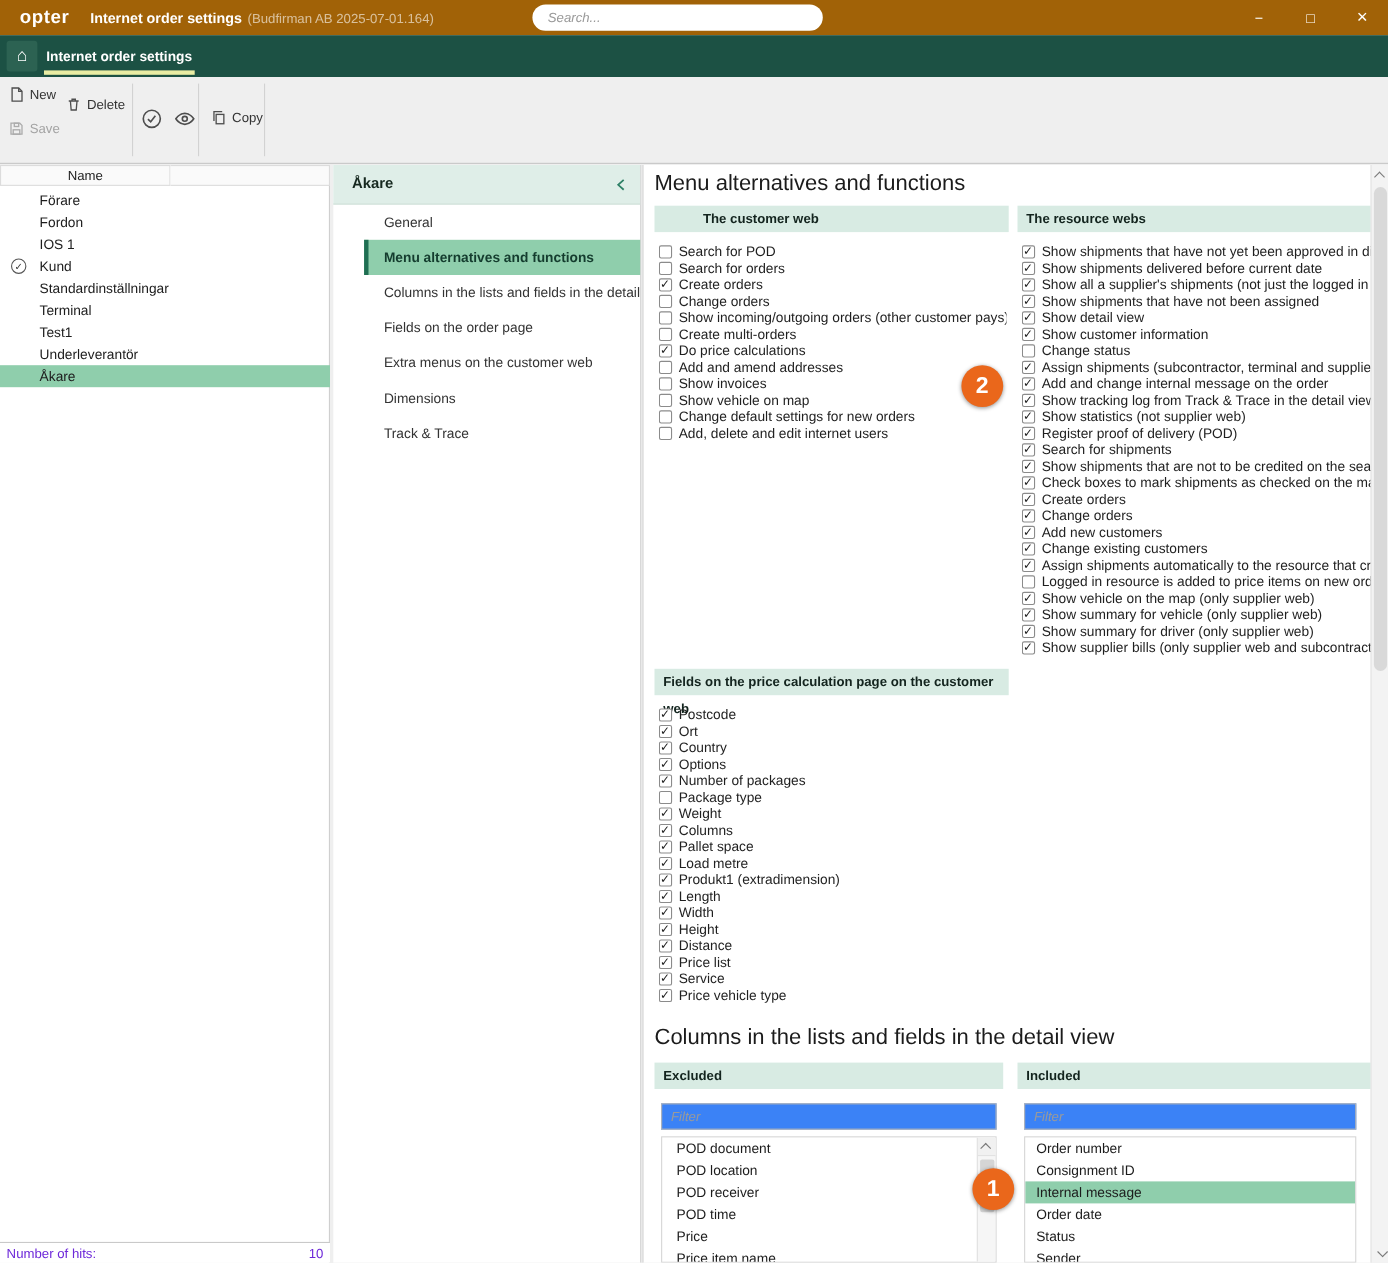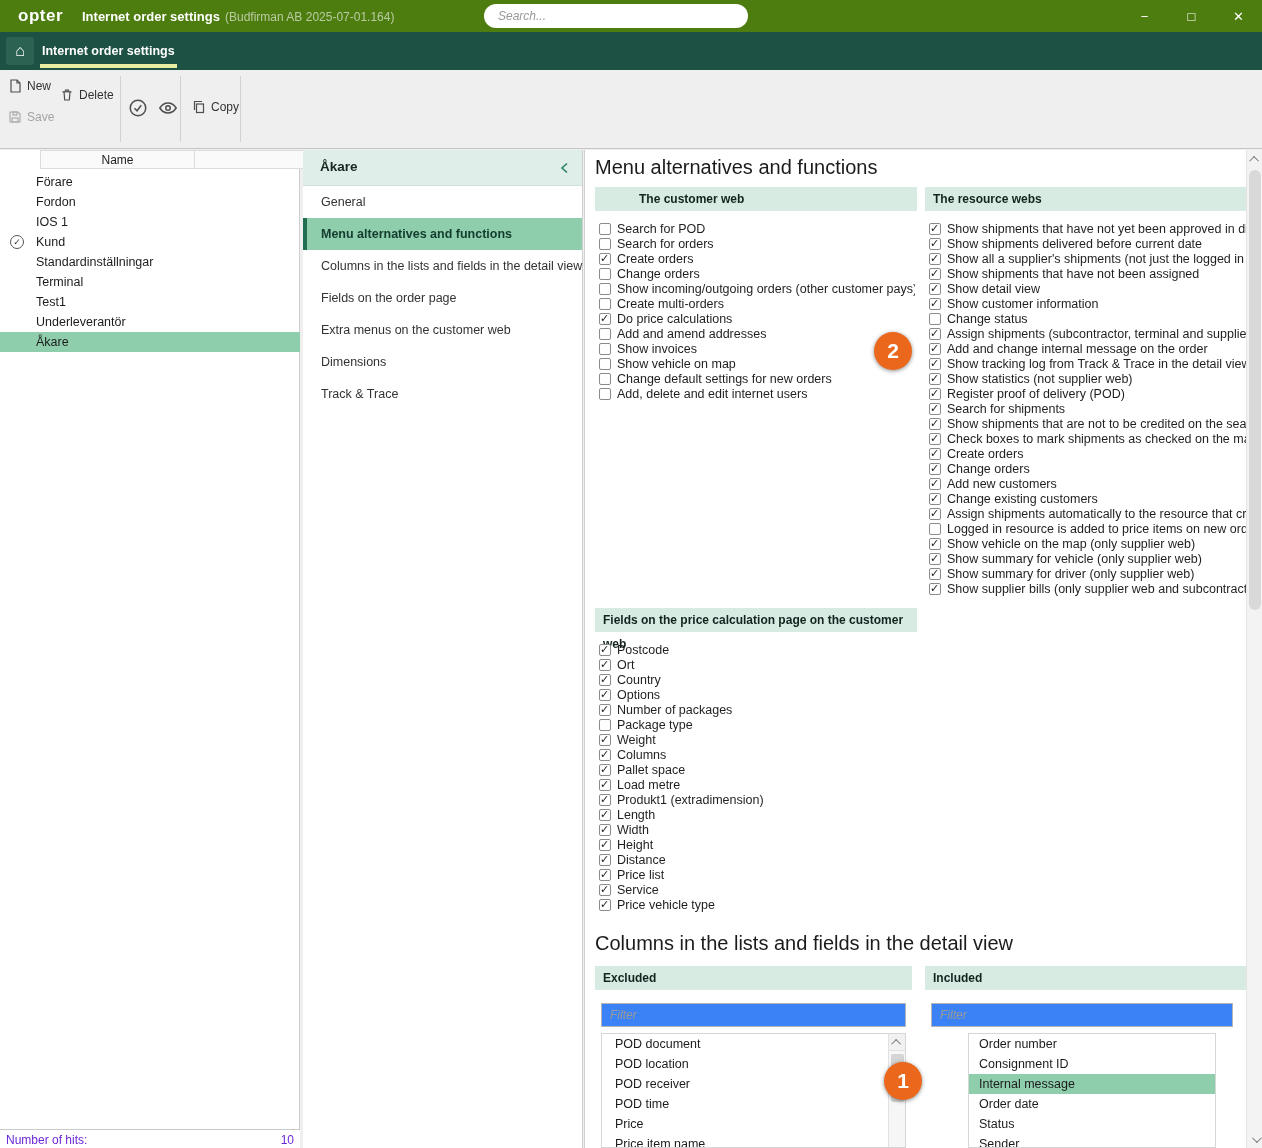--- a/index.html
+++ b/index.html
@@ -1,21 +1,21 @@
 <!DOCTYPE html>
 <html><head>
 <meta charset="utf-8">
 <style>
   * { box-sizing: border-box; margin: 0; padding: 0; }
   html,body { width:1262px; height:1148px; overflow:hidden; }
   body { font-family:"Liberation Sans","DejaVu Sans",sans-serif; background:#efefef; position:relative; }
   .app { position:absolute; inset:0; }
 
   
-  .titlebar { position:absolute; left:0; top:0; width:1262px; height:32px; background:#4d7c0f; color:#fff; }
+  .titlebar { position:absolute; left:0; top:0; width:1262px; height:32px; background:#a16207; color:#fff; }
   .logo { position:absolute; left:18px; top:6px; font-size:17px; font-weight:bold; letter-spacing:.5px; }
   .tb-title { position:absolute; left:82px; top:9px; font-size:13px; font-weight:bold; }
   .tb-sub { position:absolute; left:225px; top:10px; font-size:12px; color:rgba(255,255,255,.6); }
   .search { position:absolute; left:484px; top:4px; width:264px; height:24px; border:none; outline:none;
             border-radius:12px; padding:0 14px; font-size:12px; font-family:inherit; background:#fff; color:#333; }
   .search::placeholder { font-style:italic; color:#999; }
   .win-controls { position:absolute; right:0; top:0; height:32px; display:flex; }
   .win-btn { width:47px; height:32px; display:flex; align-items:center; justify-content:center;
              font-size:13px; color:#fff; cursor:default; }
 
@@ -31,21 +31,21 @@
   .toolbar { position:absolute; left:0; top:70px; width:1262px; height:79px; background:#efefef; border-bottom:1px solid #c6c6c6; }
   .tbtn { position:absolute; display:flex; align-items:center; gap:5px; background:transparent; border:none;
           font-family:inherit; font-size:12px; color:#333; cursor:default; }
   .tbtn svg { display:block; }
   .tbtn.disabled { color:#a3a3a3; }
   .tbtn.disabled svg path, .tbtn.disabled svg rect { stroke:#ababab; }
   .vsep { position:absolute; top:6px; height:66px; width:1px; background:#d2d2d2; }
 
   
   .left-panel { position:absolute; left:0; top:150px; width:300px; height:998px; background:#fff; border-right:1px solid #cfcfcf; }
-  .lp-header { position:absolute; left:0; top:0; width:348px; height:19px; display:flex;margin-left:40px; }
+  .lp-header { position:absolute; left:0; top:0; width:348px; height:19px; display:flex; }
   .lp-hcell { background:#fafafa; border:1px solid #dcdcdc; border-left:none; font-size:12px; color:#222;
               display:flex; align-items:center; justify-content:center; }
   .lp-hcell.c1 { width:155px; border-left:1px solid #dcdcdc; }
   .lp-hcell.c2 { width:145px; }
   .left-list { position:absolute; left:0; top:22px; width:300px; }
   .left-row { height:20px; display:flex; align-items:center; padding-left:10px; }
   .left-row.selected { background:#8fceac; }
   .row-check { width:14px; height:14px; margin-right:12px; border:1px solid #555; border-radius:50%;
                font-size:9px; line-height:12px; text-align:center; color:#333; visibility:hidden; flex:0 0 auto; }
   .row-check.on { visibility:visible; }
@@ -55,21 +55,21 @@
                background:#fff; font-size:12px; color:#6d28d9; }
   .status-label { position:absolute; left:6px; top:3px; }
   .status-value { position:absolute; right:6px; top:3px; }
 
   
   .nav-panel { position:absolute; left:303px; top:150px; width:280px; height:998px; background:#fff; border-right:1px solid #cfcfcf; }
   .nav-header { position:absolute; left:0; top:0; width:100%; height:36px; background:#dfeee8; border-bottom:1px solid #cfe0d8; }
   .nav-title { position:absolute; left:17px; top:9px; font-size:13.5px; font-weight:bold; color:#16281f; }
   .nav-collapse { position:absolute; right:8px; top:9px; width:18px; height:18px; display:flex; align-items:center; justify-content:center; }
   .nav-list { position:absolute; left:0; top:36px; width:100%; }
-  .nav-item { height:32px; line-height:32px; padding-left:18px; font-size:12.5px; color:#333; position:relative; white-space:nowrap; }
+  .nav-item { height:32px; line-height:32px; padding-left:18px; font-size:12.5px; color:#333; position:relative; white-space:nowrap;margin-left:28px; }
   .nav-item.selected { background:#8fceac; font-weight:bold; color:#143c2e; }
   .nav-item.selected::before { content:""; position:absolute; left:0; top:0; bottom:0; width:4px; background:#1f6e52; }
 
   
   .content { position:absolute; left:584px; top:150px; width:662px; height:998px; background:#fff; border-left:1px solid #d0d0d0; }
   .h1 { position:absolute; font-size:20px; font-weight:500; color:#1b1b1b; white-space:nowrap; }
   .colbar { position:absolute; height:24px; background:#d8ebe3; font-size:12px; font-weight:bold; color:#13241e;
             line-height:24px; padding-left:8px; }
   .cb-list { position:absolute; }
   .cbrow { height:15px; display:flex; align-items:center; gap:6px; white-space:nowrap; overflow:hidden; }
@@ -544,21 +544,21 @@
           </div>
         </div>
       <div class="list-sb">
         <div class="sb-btn">
             <span class="chev up"></span>
           </div>
         <div class="sb-thumb" style="top:20px; height:48px;"></div>
       </div>
     </div>
 
-    <div class="pick-list" style="left:346px; top:883px; width:248px; height:115px;margin-left:37px;">
+    <div class="pick-list" style="left:346px; top:883px; width:302px; height:115px;">
       <div>
 
       <div class="pick-row" style="padding-left:10px;">
             <span>Order number</span>
           </div>
           <div class="pick-row" style="padding-left:10px;">
             <span>Consignment ID</span>
           </div>
           <div class="pick-row selected" style="padding-left:10px;">
             <span>Internal message</span>

